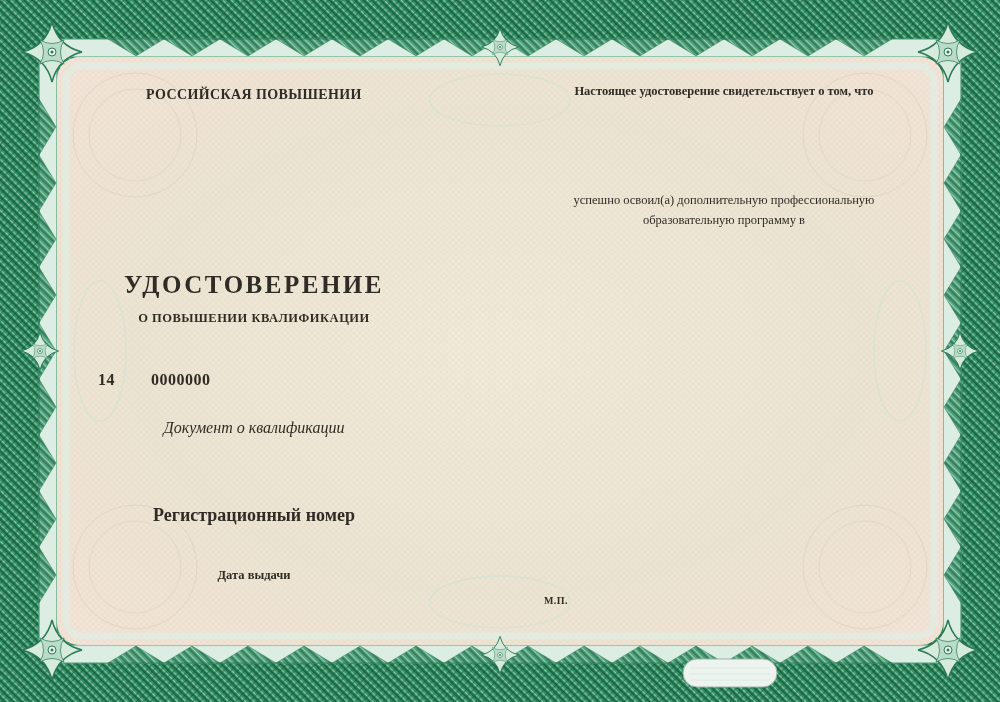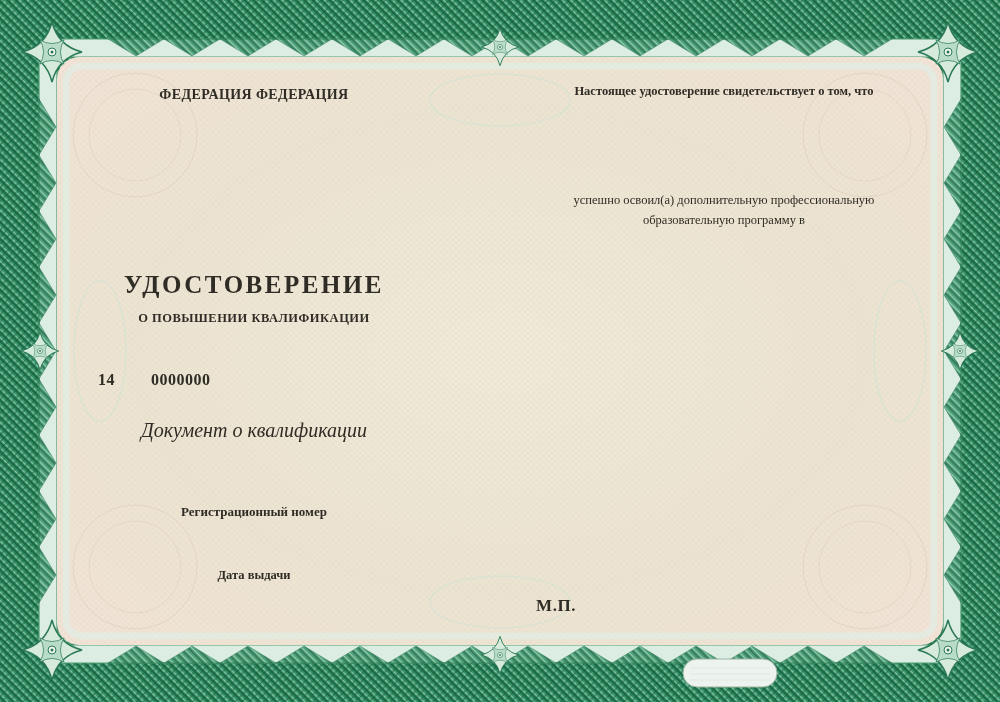--- a/index.html
+++ b/index.html
@@ -11,28 +11,28 @@
     color:var(--ink,#2f2c25);
   }
   .cert svg{position:absolute;left:0;top:0;}
   .txt{position:absolute;text-align:center;line-height:1.25;}
   .col-left{left:98px;width:312px;}
   .col-right{left:518px;width:412px;}
   .country{top:86px;font-size:14px;font-weight:bold;letter-spacing:.4px;white-space:nowrap;}
   .title{top:269px;font-size:25px;font-weight:bold;letter-spacing:2.5px;white-space:nowrap;}
   .subtitle{top:311px;font-size:12.5px;font-weight:bold;letter-spacing:.5px;white-space:nowrap;}
   .number-row{top:370px;display:flex;justify-content:flex-start;gap:36px;font-size:16px;font-weight:bold;letter-spacing:.5px;}
-  .doc-type{top:418px;font-size:20px;font-style:italic;white-space:nowrap;}
-  .reg-label{top:504px;font-size:13px;font-weight:bold;white-space:nowrap;}
+  .doc-type{top:418px;font-size:16px;font-style:italic;white-space:nowrap;}
+  .reg-label{top:504px;font-size:18px;font-weight:bold;white-space:nowrap;}
   .date-label{top:568px;font-size:12.5px;font-weight:bold;white-space:nowrap;}
   .statement{top:84px;font-size:12.5px;font-weight:bold;white-space:nowrap;}
   .program{top:190px;font-size:12.5px;font-weight:normal;line-height:20px;}
   .attestation{top:323px;font-size:12.5px;font-weight:bold;white-space:nowrap;letter-spacing:-.1px;}
   .head-label{left:568px;top:570px;width:200px;font-size:14.5px;font-style:italic;white-space:nowrap;}
-  .seal-label{left:518px;top:595px;width:76px;font-size:17px;font-weight:bold;letter-spacing:.5px;}
+  .seal-label{left:518px;top:595px;width:76px;font-size:10px;font-weight:bold;letter-spacing:.5px;}
 </style>
 </head>
 <body>
 
 <div class="cert">
 
   <svg id="border-svg" width="1000" height="702" viewBox="0 0 1000 702">
     <defs>
       <pattern id="hatchA" patternUnits="userSpaceOnUse" width="6" height="6" patternTransform="rotate(45)">
         <rect width="6" height="6" fill="#38966b"></rect>
@@ -96,21 +96,21 @@
     <use href="#rosette" transform="translate(500,655) scale(0.62)"></use>
     <use href="#rosette" transform="translate(40,351) scale(0.62)"></use>
     <use href="#rosette" transform="translate(960,351) scale(0.62)"></use>
 
     <g>
       <rect x="683" y="659" width="94" height="28" rx="14" fill="#edf3ee" stroke="#9cb2a4" stroke-width="1"></rect>
       <path d="M690 668 H770 M690 674 H770 M690 680 H770" stroke="#dce6de" stroke-width="0.8" fill="none"></path>
     </g>
   </svg>
 
-  <div class="txt col-left country">ФЕДЕРАЦИЯ ФЕДЕРАЦИЯ</div>
+  <div class="txt col-left country">РОССИЙСКАЯ ПОВЫШЕНИИ</div>
 
   <div class="txt col-left title">УДОСТОВЕРЕНИЕ</div>
 
   <div class="txt col-left subtitle">О ПОВЫШЕНИИ КВАЛИФИКАЦИИ</div>
 
   <div class="txt col-left number-row">
     <span>14</span>
     <span>0000000</span>
   </div>
 

